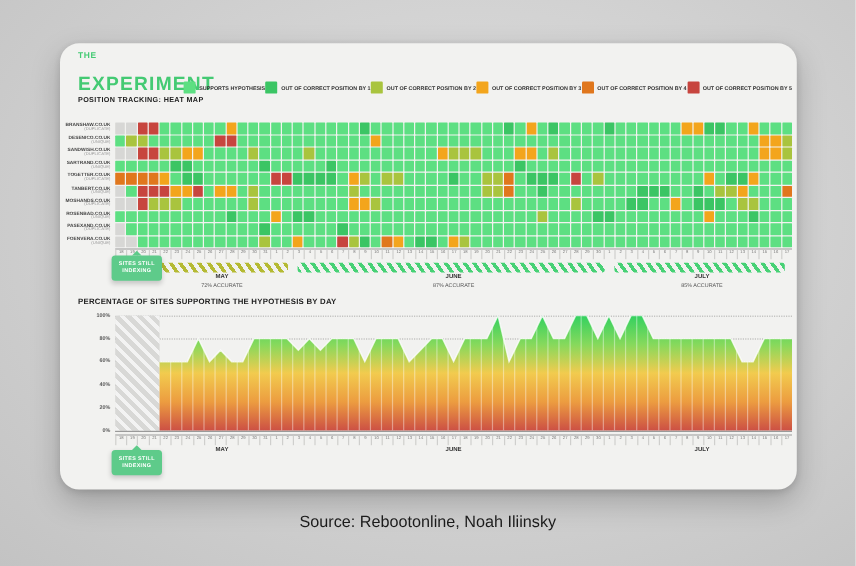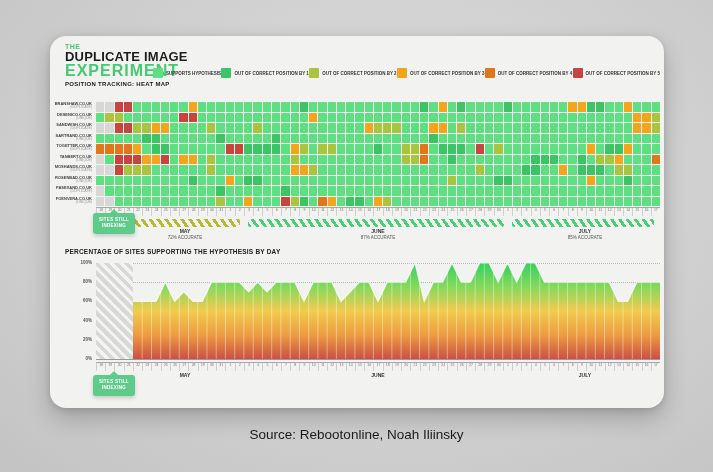--- a/index.html
+++ b/index.html
@@ -75,21 +75,20 @@
   .months-bot span{position:absolute;top:336px;width:80px;text-align:center;font-size:5px;font-weight:800;color:#333;}
   .m-may{left:95px;} .m-jun{left:288px;} .m-jul{left:495px;}
   
   .caption{position:absolute;left:0;top:427px;width:713px;text-align:center;font-size:13.5px;color:#1b1b1b;}
 </style>
 </head>
 <body>
 
 <div class="card">
   <div class="t-the">THE</div>
-  <div class="t-main">DUPLICATE IMAGE</div>
   <div class="t-sub">EXPERIMENT</div>
   <div class="t-tag">POSITION TRACKING: HEAT MAP</div>
 
   <div class="legend">
       <div class="leg-item">
         <span class="leg-sw" style="background: rgb(93, 223, 130);"></span>
         <span class="leg-lb">SUPPORTS HYPOTHESIS</span>
       </div>
       <div class="leg-item">
         <span class="leg-sw" style="background: rgb(59, 197, 100);"></span>

